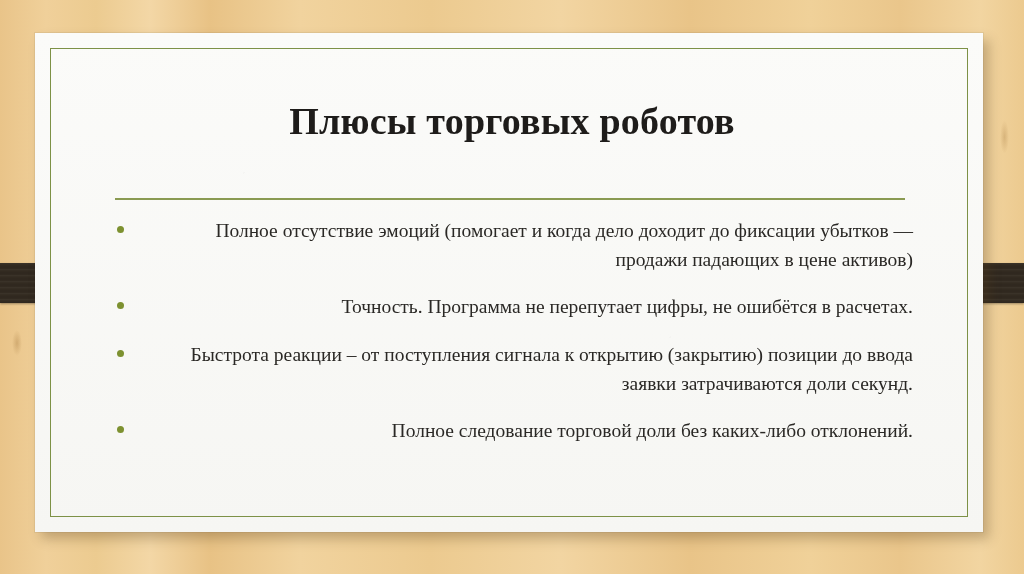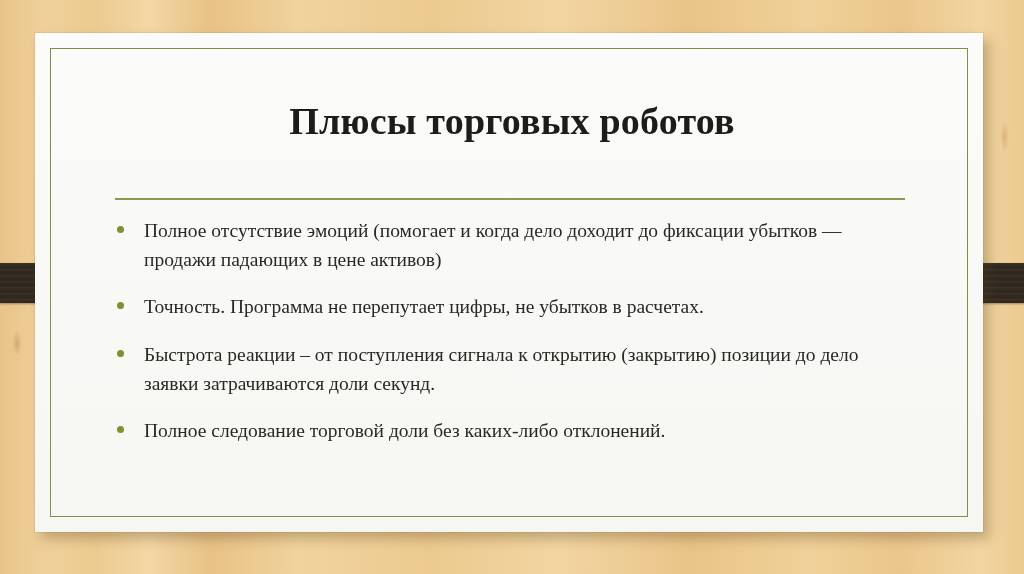--- a/index.html
+++ b/index.html
@@ -159,20 +159,21 @@
     width: 800px;
   }
   .bullet-item {
     position: relative;
     padding-left: 31px;
     margin-bottom: 19px;
     font-family: "Liberation Serif", "DejaVu Serif", serif;
     font-size: 19.5px;
     line-height: 1.47;
     color: #2a2825;
+    text-align: right;
   }
   .bullet-item:last-child { margin-bottom: 0; }
   .bullet-dot {
     position: absolute;
     left: 4px;
     top: 9px;
     width: 7px;
     height: 7px;
     border-radius: 50%;
     background-color: #7d9130;
@@ -204,26 +205,26 @@
 
   <div class="bullets">
 
     <div class="bullet-item">
       <span class="bullet-dot"></span>
       <span class="bullet-text">Полное отсутствие эмоций (помогает и когда дело доходит до фиксации убытков — продажи падающих в цене активов)</span>
     </div>
 
     <div class="bullet-item">
       <span class="bullet-dot"></span>
-      <span class="bullet-text">Точность. Программа не перепутает цифры, не убытков в расчетах.</span>
-    </div>
-
-    <div class="bullet-item">
-      <span class="bullet-dot"></span>
-      <span class="bullet-text">Быстрота реакции – от поступления сигнала к открытию (закрытию) позиции до дело заявки затрачиваются доли секунд.</span>
+      <span class="bullet-text">Точность. Программа не перепутает цифры, не ошибётся в расчетах.</span>
+    </div>
+
+    <div class="bullet-item">
+      <span class="bullet-dot"></span>
+      <span class="bullet-text">Быстрота реакции – от поступления сигнала к открытию (закрытию) позиции до ввода заявки затрачиваются доли секунд.</span>
     </div>
 
     <div class="bullet-item">
       <span class="bullet-dot"></span>
       <span class="bullet-text">Полное следование торговой доли без каких-либо отклонений.</span>
     </div>
 
   </div>
 
 </div>

